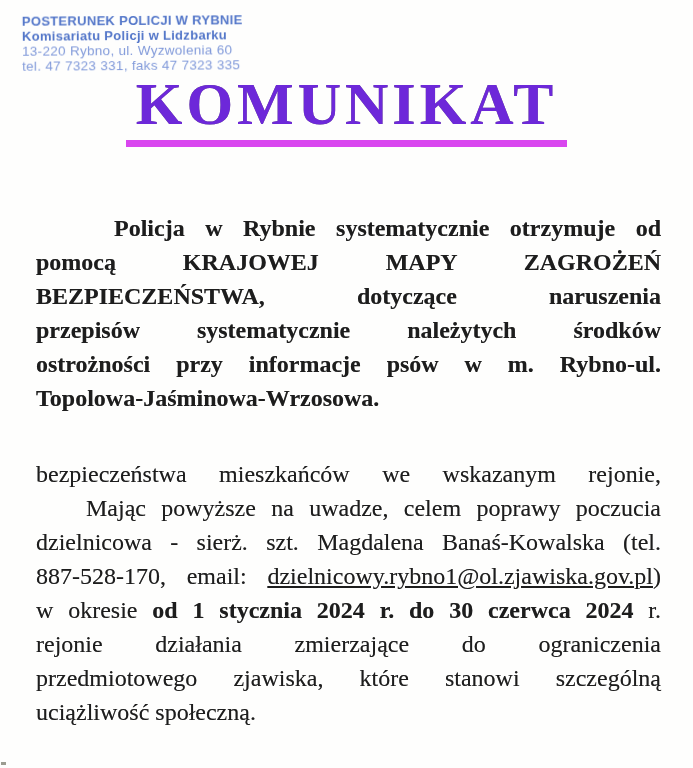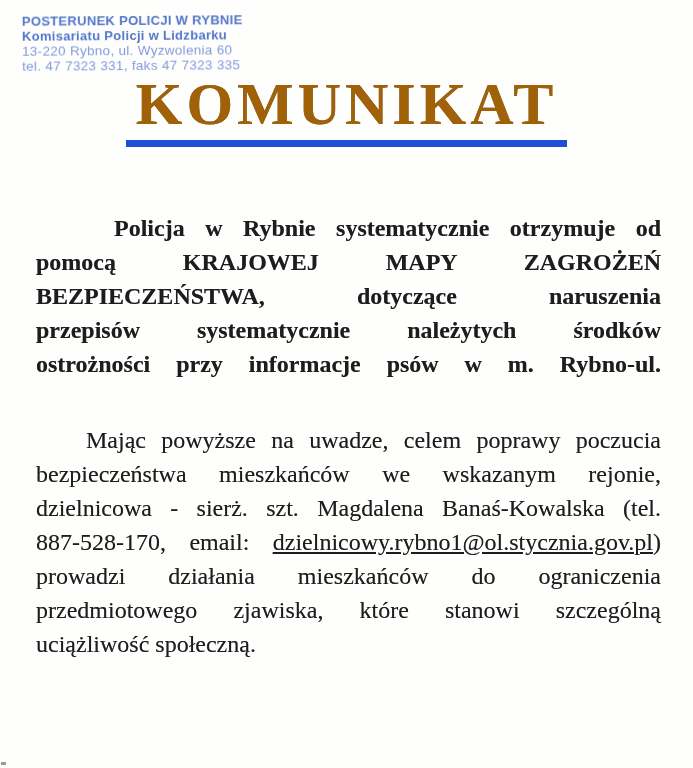--- a/index.html
+++ b/index.html
@@ -40,22 +40,22 @@
   .title-wrap {
     padding-top: 72px;
     text-align: center;
   }
   .doc-title {
     display: inline-block;
     font-weight: bold;
     font-size: 60px;
     line-height: 1.08;
     letter-spacing: 4px;
-    color: #a16207;
-    border-bottom: 7px solid #1d4ed8;
+    color: #6d28d9;
+    border-bottom: 7px solid #d946ef;
     padding: 0 10px 3px 10px;
     text-shadow: 0 0 0.6px rgba(20,20,20,0.6);
   }
 
   
   .bodytext {
     margin-left: 36px;
     margin-right: 32px;
     text-shadow: 0 0 0.5px rgba(40,40,40,0.5);
   }
@@ -111,28 +111,30 @@
   </div>
 
   <div class="bodytext">
 
     <div class="para p1">
       <div class="line indent1">Policja w Rybnie systematycznie otrzymuje od</div>
       <div class="line">pomocą KRAJOWEJ MAPY ZAGROŻEŃ</div>
       <div class="line">BEZPIECZEŃSTWA, dotyczące naruszenia</div>
       <div class="line">przepisów systematycznie należytych środków</div>
       <div class="line">ostrożności przy informacje psów w m. Rybno-ul.</div>
+      <div class="line last">Topolowa-Jaśminowa-Wrzosowa.</div>
     </div>
 
     <div class="para p2">
+      <div class="line">bezpieczeństwa mieszkańców we wskazanym rejonie,</div>
       <div class="line indent2">Mając powyższe na uwadze, celem poprawy poczucia</div>
-      <div class="line">bezpieczeństwa mieszkańców we wskazanym rejonie,</div>
       <div class="line">dzielnicowa - sierż. szt. Magdalena Banaś-Kowalska (tel.</div>
-      <div class="line"><span>887-528-170, email: </span><a class="email-link">dzielnicowy.rybno1@ol.stycznia.gov.pl</a><span>)</span></div>
-      <div class="line">prowadzi działania mieszkańców do ograniczenia</div>
+      <div class="line"><span>887-528-170, email: </span><a class="email-link">dzielnicowy.rybno1@ol.zjawiska.gov.pl</a><span>)</span></div>
+      <div class="line"><span>w okresie </span><span class="bold-run">od 1 stycznia 2024 r. do 30 czerwca 2024</span><span> r.</span></div>
+      <div class="line">rejonie działania zmierzające do ograniczenia</div>
       <div class="line">przedmiotowego zjawiska, które stanowi szczególną</div>
       <div class="line last">uciążliwość społeczną.</div>
     </div>
 
   </div>
 
   <div class="scan-speck"></div>
 </div>
 
 </body></html>

